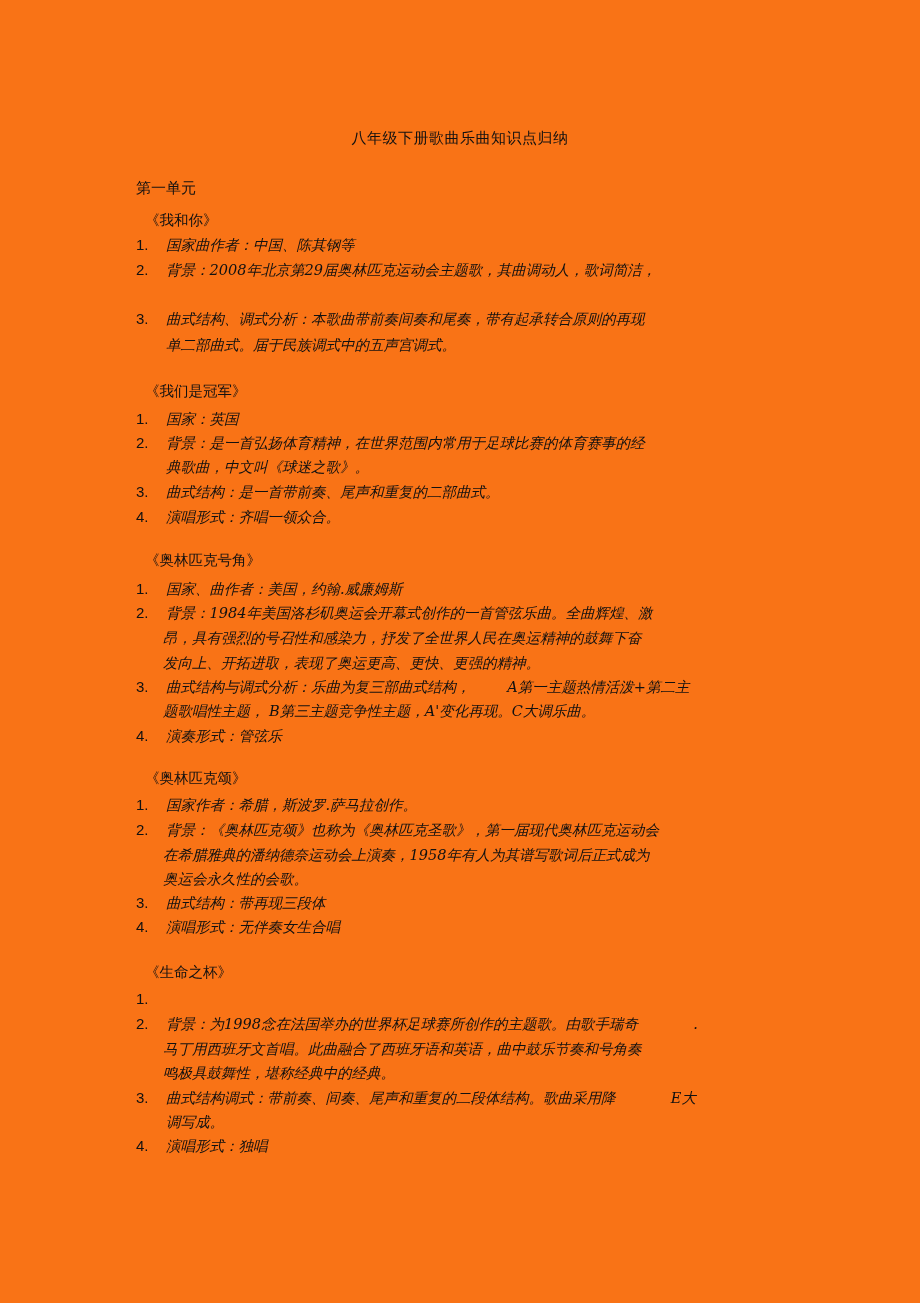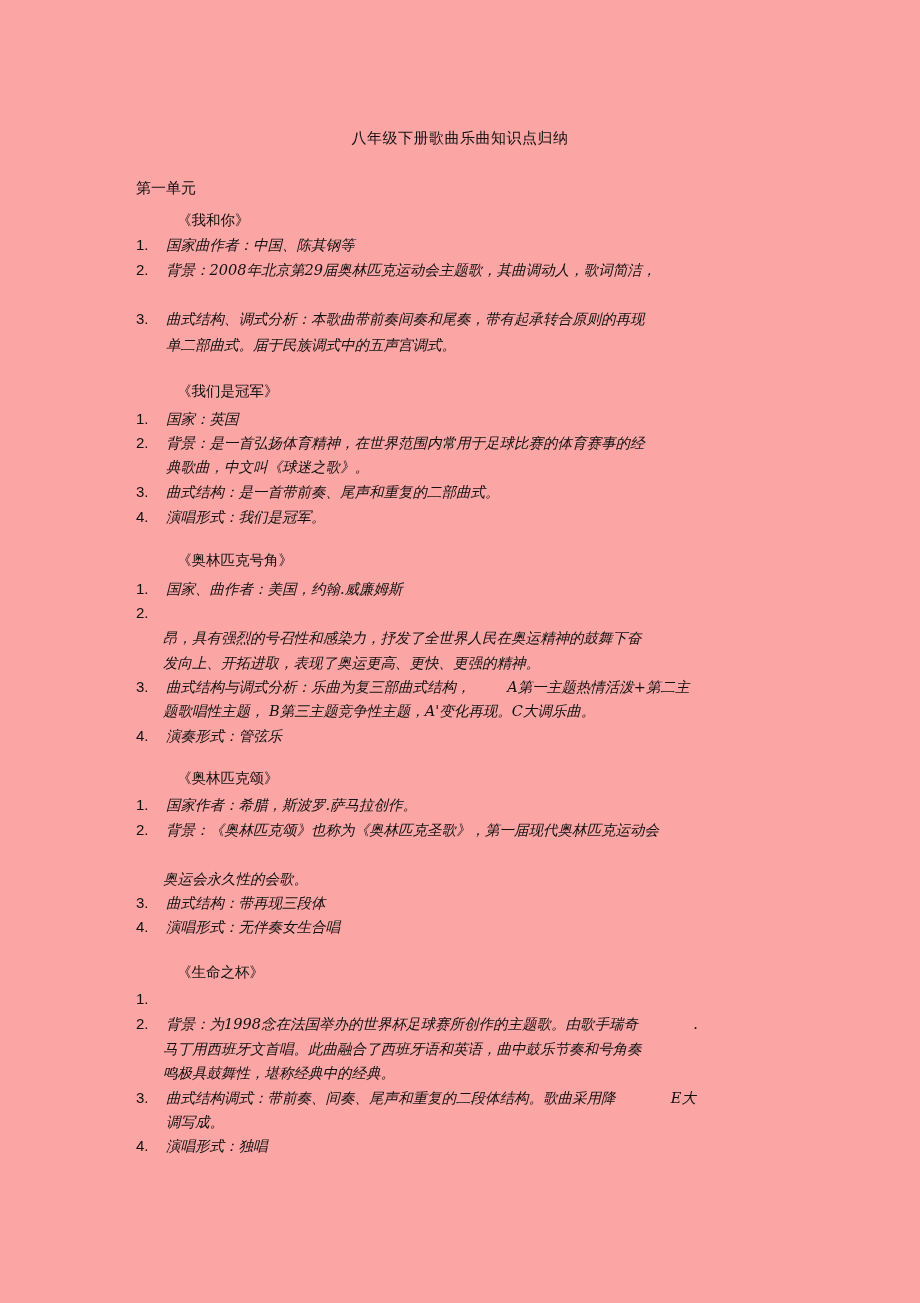--- a/index.html
+++ b/index.html
@@ -1,23 +1,23 @@
 <!DOCTYPE html>
 <html><head>
 <meta charset="utf-8">
 <style>
   html, body { margin:0; padding:0; background:#ffffff; }
   body { width:920px; height:1303px; position:relative; overflow:hidden;
          font-family:"DejaVu Serif","Liberation Serif",serif; color:#111; }
-  .page { position:absolute; left:0; top:0; width:920px; height:1303px; background:#fca5a5; }
+  .page { position:absolute; left:0; top:0; width:920px; height:1303px; background:#f97316; }
   .title { position:absolute; top:129px; left:0; width:920px; text-align:center; font-size:15px; letter-spacing:0.5px; }
   .unit { position:absolute; left:136px; top:179px; font-size:15px; }
   .line { position:absolute; font-size:14.5px; white-space:pre; line-height:20px;font-style:italic; }
   .num { position:absolute; left:136px; font-family:"Liberation Sans",sans-serif; font-size:15px; }
-  .song { position:absolute; left:145px; font-size:14.5px;margin-left:32px; }
+  .song { position:absolute; left:145px; font-size:14.5px; }
 </style>
 </head>
 <body>
 
 <div class="page">
   <div class="title">八年级下册歌曲乐曲知识点归纳</div>
   <div class="unit">第一单元</div>
 
   <div class="song" style="top:211px">《我和你》</div>
   <div class="num" style="top:236px">1.</div>
@@ -30,39 +30,41 @@
 
   <div class="song" style="top:382px">《我们是冠军》</div>
   <div class="num" style="top:410px">1.</div>
   <div class="line" style="left:166px;top:409px">国家：英国</div>
   <div class="num" style="top:434px">2.</div>
   <div class="line" style="left:166px;top:433px">背景：是一首弘扬体育精神，在世界范围内常用于足球比赛的体育赛事的经</div>
   <div class="line" style="left:166px;top:457px">典歌曲，中文叫《球迷之歌》。</div>
   <div class="num" style="top:483px">3.</div>
   <div class="line" style="left:166px;top:482px">曲式结构：是一首带前奏、尾声和重复的二部曲式。</div>
   <div class="num" style="top:508px">4.</div>
-  <div class="line" style="left:166px;top:507px">演唱形式：我们是冠军。</div>
+  <div class="line" style="left:166px;top:507px">演唱形式：齐唱一领众合。</div>
 
   <div class="song" style="top:551px">《奥林匹克号角》</div>
   <div class="num" style="top:580px">1.</div>
   <div class="line" style="left:166px;top:579px">国家、曲作者：美国，约翰.威廉姆斯</div>
   <div class="num" style="top:604px">2.</div>
+  <div class="line" style="left:166px;top:603px">背景：1984年美国洛杉矶奥运会开幕式创作的一首管弦乐曲。全曲辉煌、激</div>
   <div class="line" style="left:163px;top:628px">昂，具有强烈的号召性和感染力，抒发了全世界人民在奥运精神的鼓舞下奋</div>
   <div class="line" style="left:163px;top:653px">发向上、开拓进取，表现了奥运更高、更快、更强的精神。</div>
   <div class="num" style="top:678px">3.</div>
   <div class="line" style="left:163px;top:701px">题歌唱性主题， B第三主题竞争性主题，A'变化再现。C大调乐曲。</div>
   <div class="line" style="left:166px;top:677px">曲式结构与调式分析：乐曲为复三部曲式结构，        A第一主题热情活泼+第二主</div>
   <div class="num" style="top:727px">4.</div>
   <div class="line" style="left:166px;top:726px">演奏形式：管弦乐</div>
 
   <div class="song" style="top:769px">《奥林匹克颂》</div>
   <div class="num" style="top:796px">1.</div>
   <div class="line" style="left:166px;top:795px">国家作者：希腊，斯波罗.萨马拉创作。</div>
   <div class="num" style="top:821px">2.</div>
   <div class="line" style="left:166px;top:820px">背景：《奥林匹克颂》也称为《奥林匹克圣歌》，第一届现代奥林匹克运动会</div>
+  <div class="line" style="left:163px;top:845px">在希腊雅典的潘纳德奈运动会上演奏，1958年有人为其谱写歌词后正式成为</div>
   <div class="line" style="left:163px;top:869px">奥运会永久性的会歌。</div>
   <div class="num" style="top:894px">3.</div>
   <div class="line" style="left:166px;top:893px">曲式结构：带再现三段体</div>
   <div class="num" style="top:918px">4.</div>
   <div class="line" style="left:166px;top:917px">演唱形式：无伴奏女生合唱</div>
 
   <div class="song" style="top:963px">《生命之杯》</div>
   <div class="num" style="top:990px">1.</div>
   <div class="num" style="top:1015px">2.</div>
   <div class="line" style="left:166px;top:1014px">背景：为1998念在法国举办的世界杯足球赛所创作的主题歌。由歌手瑞奇            .</div>

